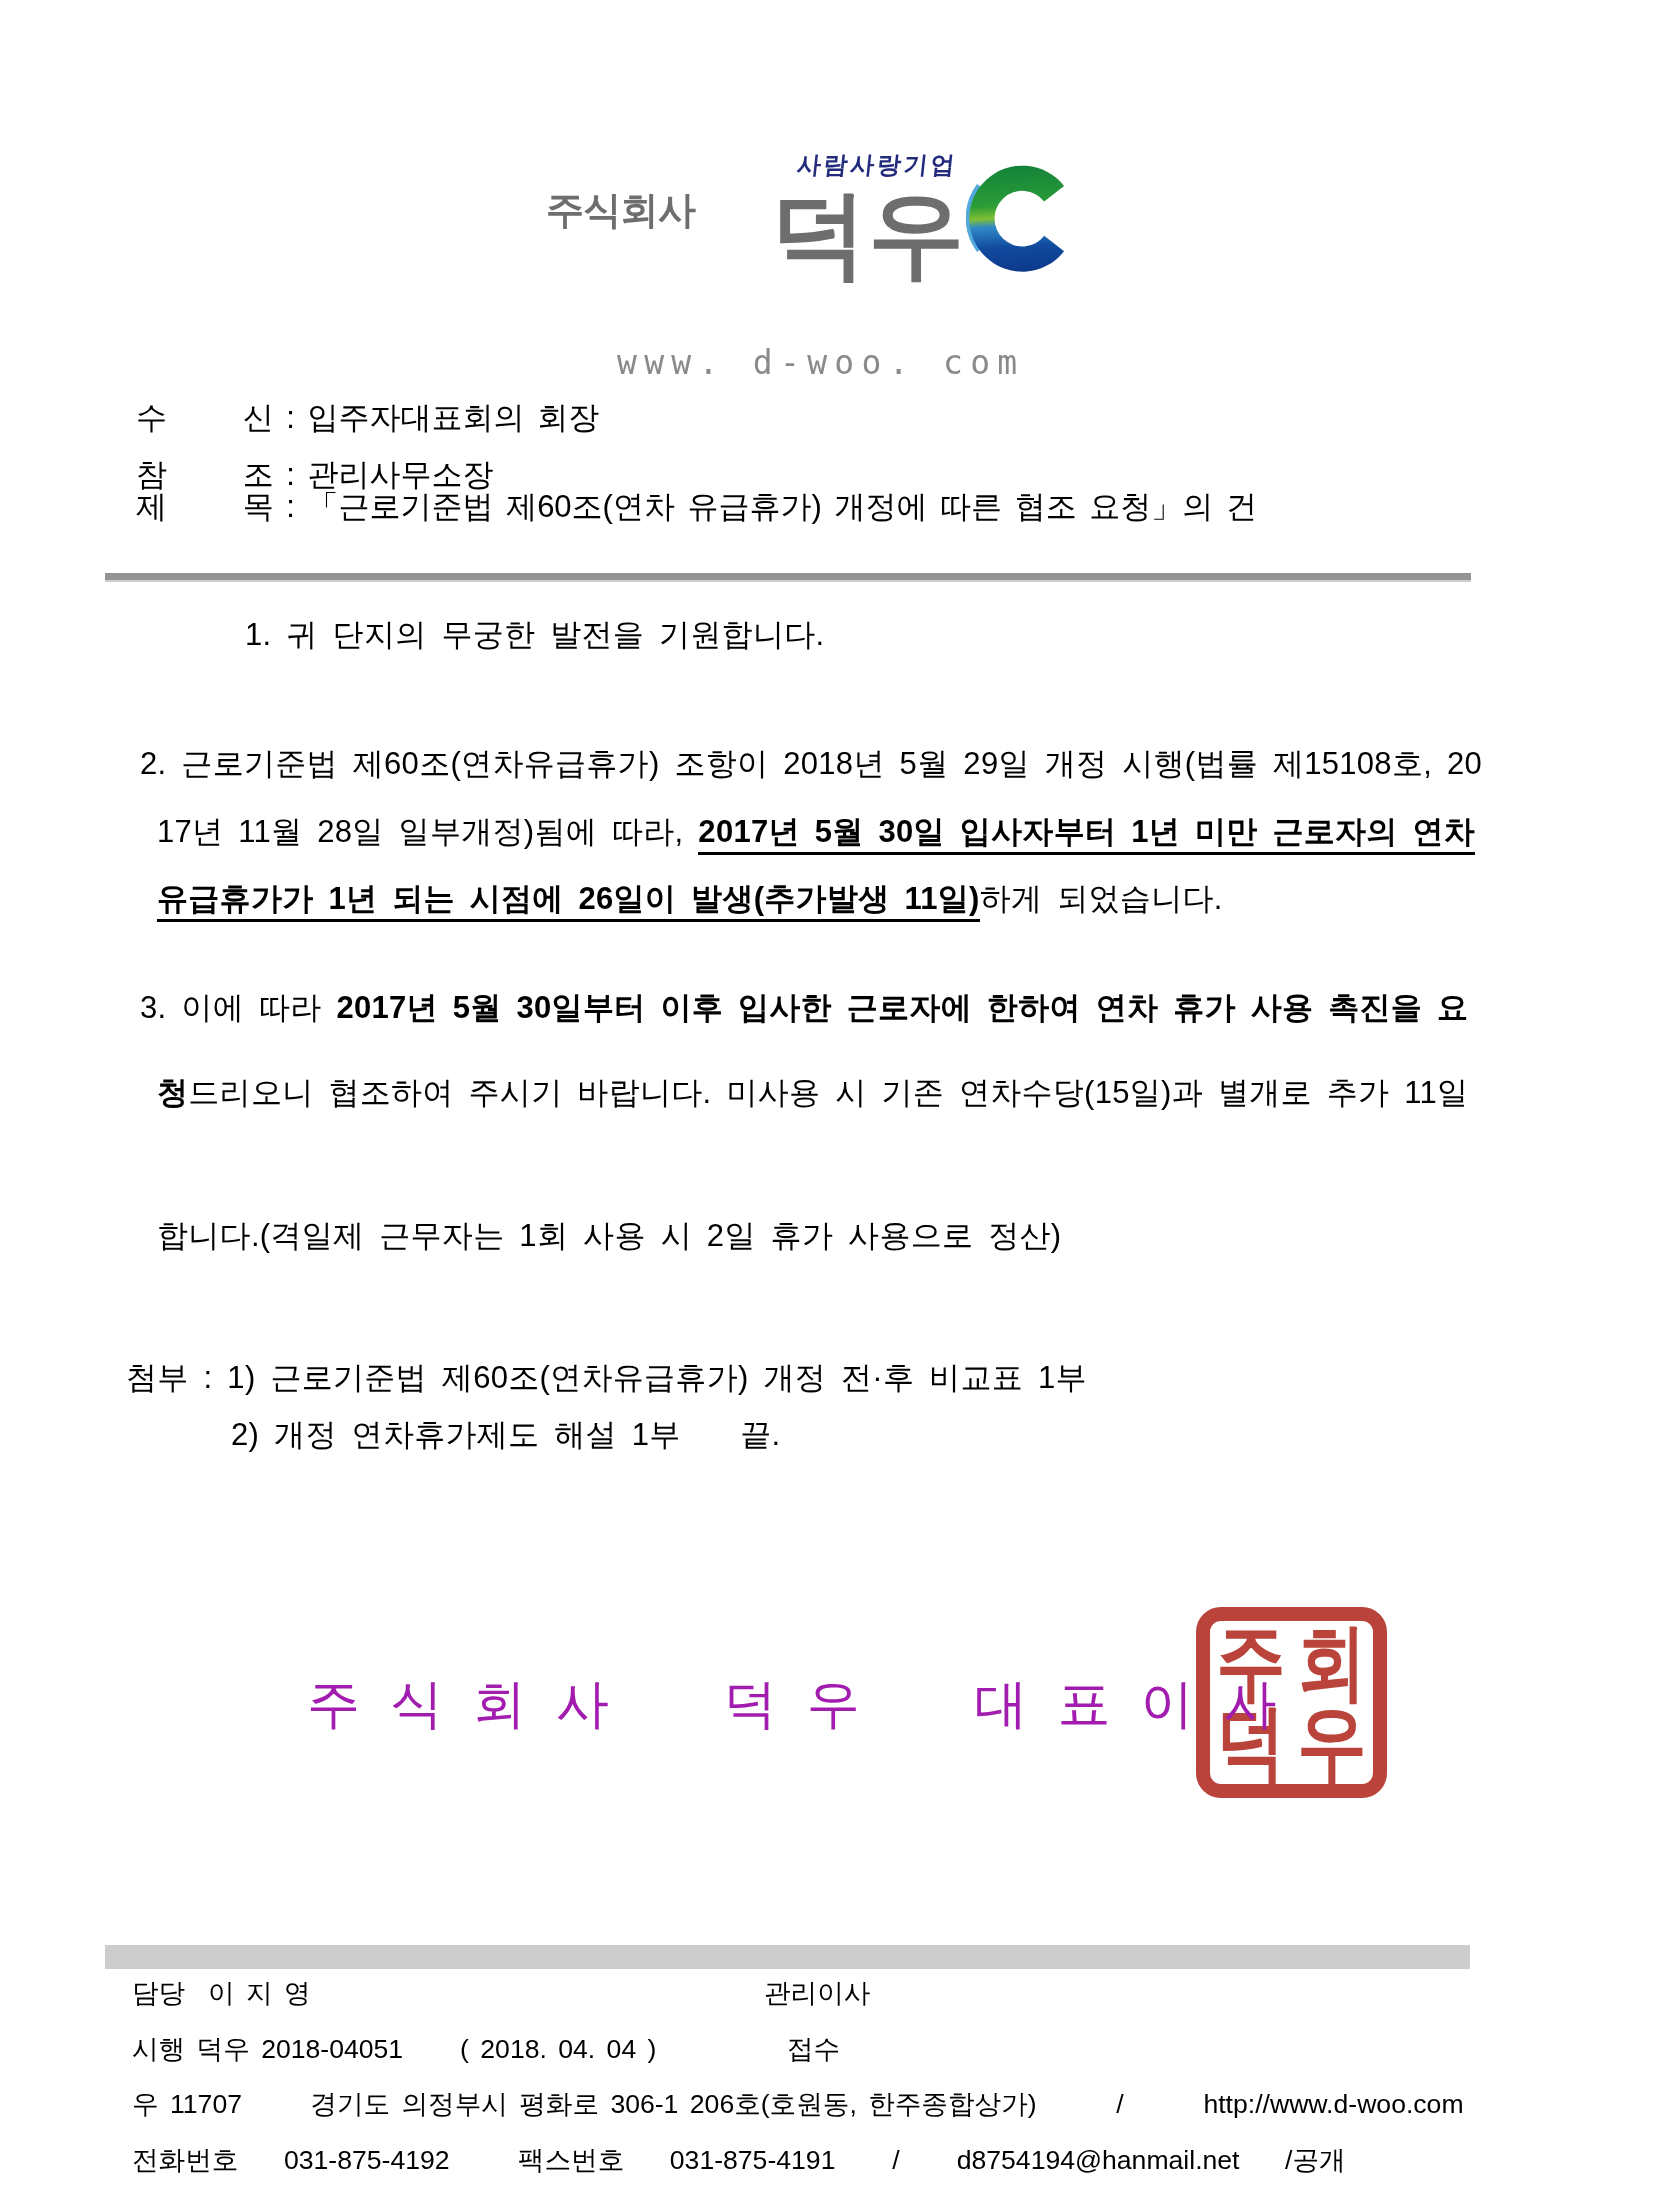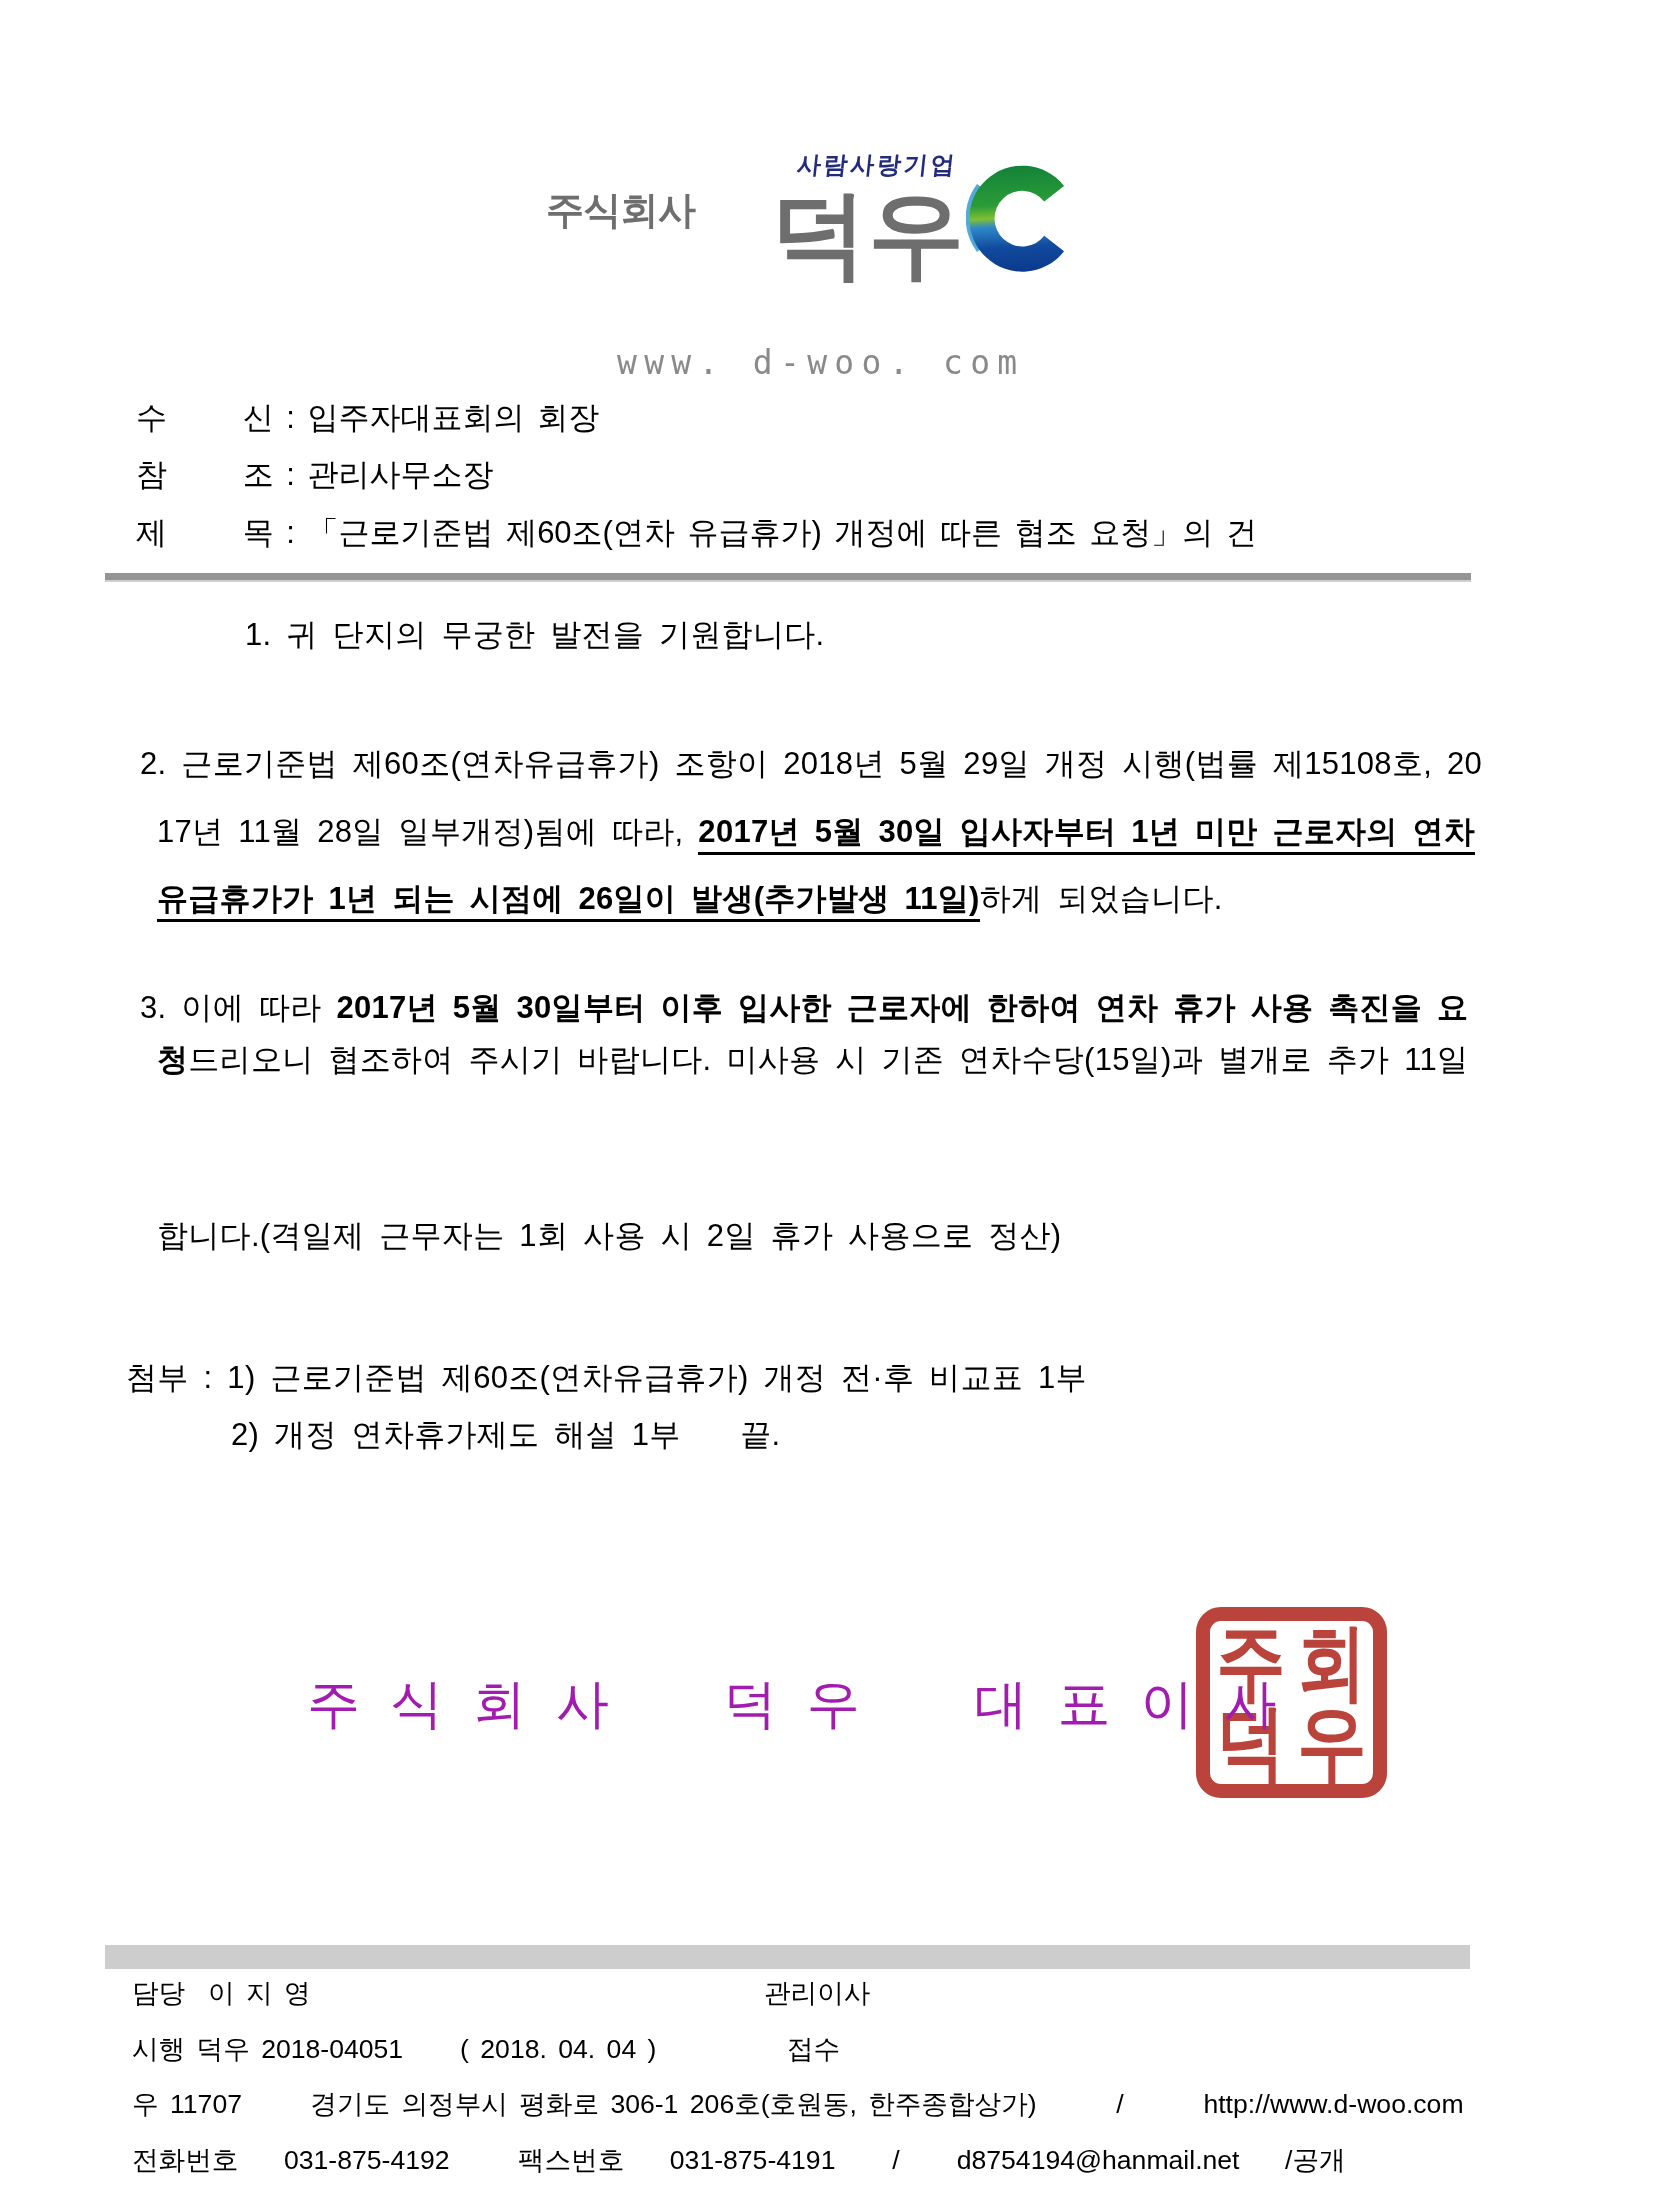--- a/index.html
+++ b/index.html
@@ -54,32 +54,32 @@
       </defs>
       <path d="M21,44 A80,80 0 0 0 21,140" fill="none" stroke="#4aa5d8" stroke-width="11" opacity="0.95"></path>
       <path d="M148,43.7 A80,80 0 1 0 148,142.3 L118.1,118.9 A42,42 0 1 1 118.1,67.1 Z" fill="url(#cgrad)"></path>
     </svg>
   </div>
 
   <div class="abs logo-web" style="left:617px;top:343px;">www. d-woo. com</div>
 
   <div class="abs header-text" style="left:136px;top:397px;">수      신 : 입주자대표회의 회장</div>
   <div class="abs header-text" style="left:136px;top:454px;">참      조 : 관리사무소장</div>
-  <div class="abs header-text" style="left:136px;top:512px;">제      목 : 「근로기준법 제60조(연차 유급휴가) 개정에 따른 협조 요청」의 건</div>
+  <div class="abs header-text" style="left:136px;top:486px;">제      목 : 「근로기준법 제60조(연차 유급휴가) 개정에 따른 협조 요청」의 건</div>
 
   <div class="divider"></div>
 
   <div class="abs body-text" style="left:245px;top:614px;">1. 귀 단지의 무궁한 발전을 기원합니다.</div>
 
   <div class="abs body-text" style="left:140px;top:743px;">2. 근로기준법 제60조(연차유급휴가) 조항이 2018년 5월 29일 개정 시행(법률 제15108호, 20</div>
   <div class="abs body-text" style="left:157px;top:811px;"><span>17년 11월 28일 일부개정)됨에 따라, </span><span class="bu">2017년 5월 30일 입사자부터 1년 미만 근로자의 연차</span></div>
   <div class="abs body-text" style="left:157px;top:878px;"><span class="bu">유급휴가가 1년 되는 시점에 26일이 발생(추가발생 11일)</span><span>하게 되었습니다.</span></div>
 
   <div class="abs body-text" style="left:140px;top:987px;"><span>3. 이에 따라 </span><span class="b">2017년 5월 30일부터 이후 입사한 근로자에 한하여 연차 휴가 사용 촉진을 요</span></div>
-  <div class="abs body-text" style="left:157px;top:1039px;"><span class="b">청</span><span>드리오니 협조하여 주시기 바랍니다. 미사용 시 기존 연차수당(15일)과 별개로 추가 11일</span></div>
+  <div class="abs body-text" style="left:157px;top:1072px;"><span class="b">청</span><span>드리오니 협조하여 주시기 바랍니다. 미사용 시 기존 연차수당(15일)과 별개로 추가 11일</span></div>
   <div class="abs body-text" style="left:157px;top:1191px;margin-top:24px;">합니다.(격일제 근무자는 1회 사용 시 2일 휴가 사용으로 정산)</div>
 
   <div class="abs body-text" style="left:126px;top:1357px;">첨부 : 1) 근로기준법 제60조(연차유급휴가) 개정 전·후 비교표 1부</div>
   <div class="abs body-text" style="left:231px;top:1414px;">2) 개정 연차휴가제도 해설 1부    끝.</div>
 
   <div class="abs signature" style="left:307px;top:1669px;">주식회사 덕우 대표이사</div>
 
   <div class="stamp">
     <span>주</span>
     <span>회</span>

